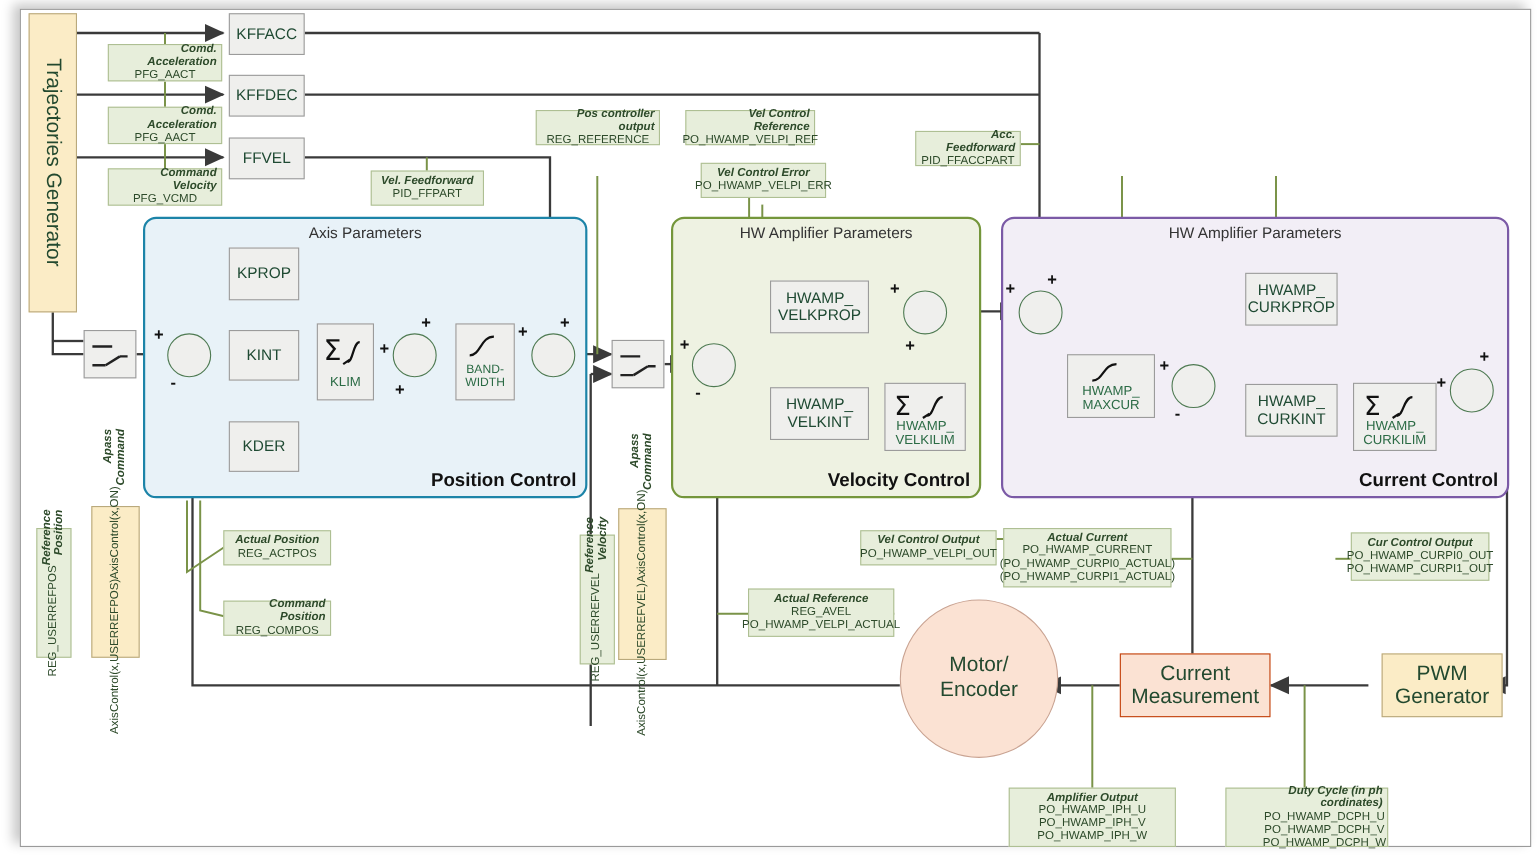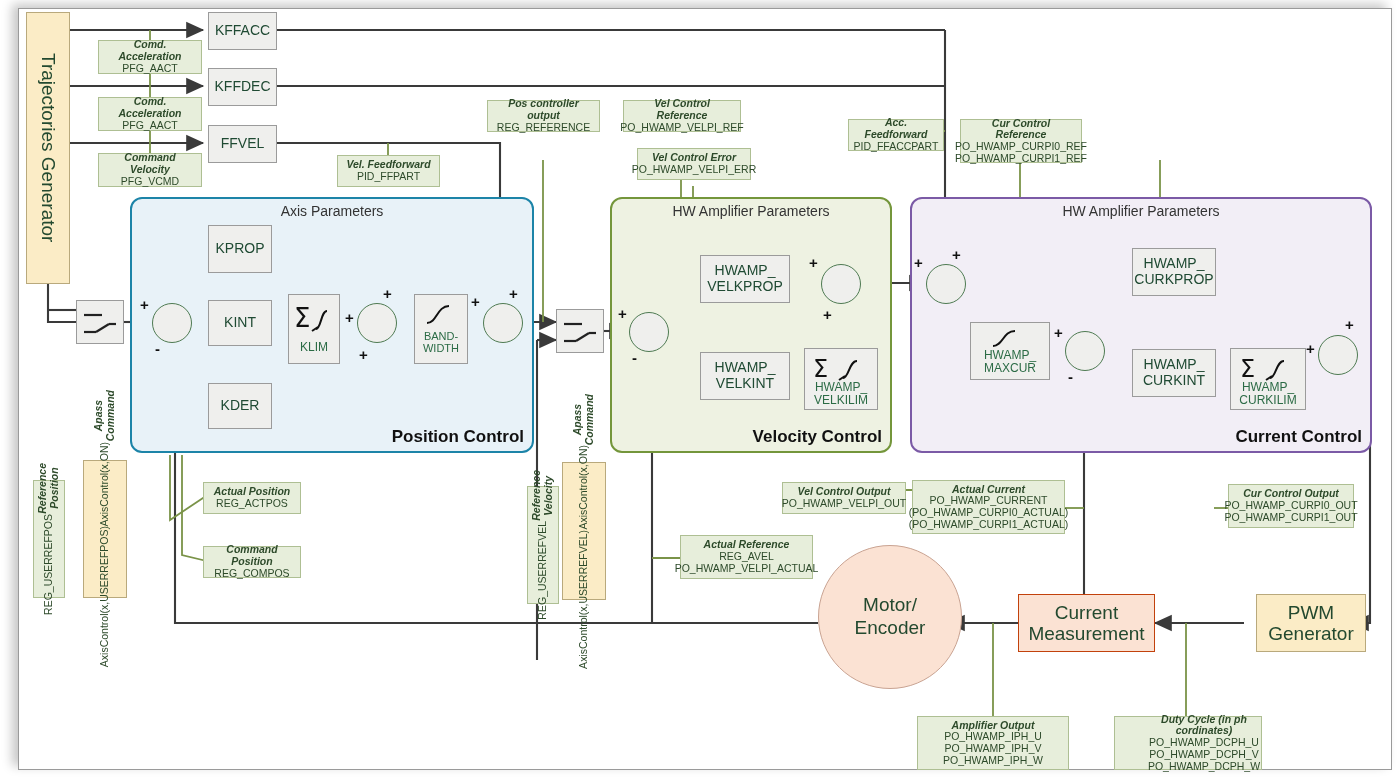--- a/index.html
+++ b/index.html
@@ -10,21 +10,21 @@
   svg.layer{position:absolute;left:0;top:0;width:1400px;height:779px;pointer-events:none;}
 
   
   .node{position:absolute;box-sizing:border-box;display:flex;align-items:center;justify-content:center;
         text-align:center;color:#2b4a33;line-height:1.12;}
   .grey{background:#efefed;border:1px solid #9b9b9b;color:#1f4a33;font-size:14px;}
   .cream{background:#fbecc6;border:1px solid #b9a97c;color:#23492f;}
   .peach{background:#fbe2d3;border:1px solid #c2410c;color:#23492f;}
   .anno{background:#e7eedb;border:1px solid #aebf93;color:#2d4a2a;font-size:10.5px;padding:2px 4px;
         flex-direction:column;justify-content:center;}
-  .anno b{font-style:italic;font-weight:bold;font-size:10.5px;display:block;}
+  .anno b{font-style:italic;font-weight:bold;font-size:10.5px;display:block;text-align:right;}
   .anno span{display:block;font-weight:normal;}
   .vert{writing-mode:vertical-rl;}
   .vert.anno{flex-direction:row;}
   .vert.anno b{writing-mode:vertical-rl;transform:rotate(180deg);}
   .vert.anno span{writing-mode:vertical-rl;transform:rotate(180deg);}
 
   
   .region{position:absolute;box-sizing:border-box;border-radius:12px;}
   .r-pos{background:#e8f2f8;border:2.5px solid #1c84a8;}
   .r-vel{background:#eef2e2;border:2.5px solid #74963b;}
@@ -315,28 +315,23 @@
     <span>REG_REFERENCE</span>
   </div>
   <div class="node anno" style="left:623px;top:100px;width:118px;height:32px;">
     <b>Vel Control Reference</b>
     <span>PO_HWAMP_VELPI_REF</span>
   </div>
   <div class="node anno" style="left:637px;top:148px;width:114px;height:32px;">
     <b>Vel Control Error</b>
     <span>PO_HWAMP_VELPI_ERR</span>
   </div>
-  <div class="node anno" style="left:832px;top:119px;width:96px;height:32px;margin-left:16px;">
+  <div class="node anno" style="left:832px;top:119px;width:96px;height:32px;">
     <b>Acc. Feedforward</b>
     <span>PID_FFACCPART</span>
-  </div>
-  <div class="node anno" style="left:960px;top:119px;width:122px;height:44px;">
-    <b>Cur Control Reference</b>
-    <span>PO_HWAMP_CURPI0_REF</span>
-    <span>PO_HWAMP_CURPI1_REF</span>
   </div>
 
   <div class="node anno vert" style="left:33px;top:480px;width:32px;height:118px;">
     <b>Reference Position</b>
     <span>REG_USERREFPOS</span>
   </div>
   <div class="node anno vert cream" style="left:83px;top:460px;width:44px;height:138px;background:#fbecc6;border-color:#b9a97c;">
     <b>Apass Command</b>
     <span>AxisControl(x,ON)</span>
     <span>AxisControl(x,USERREFPOS)</span>

